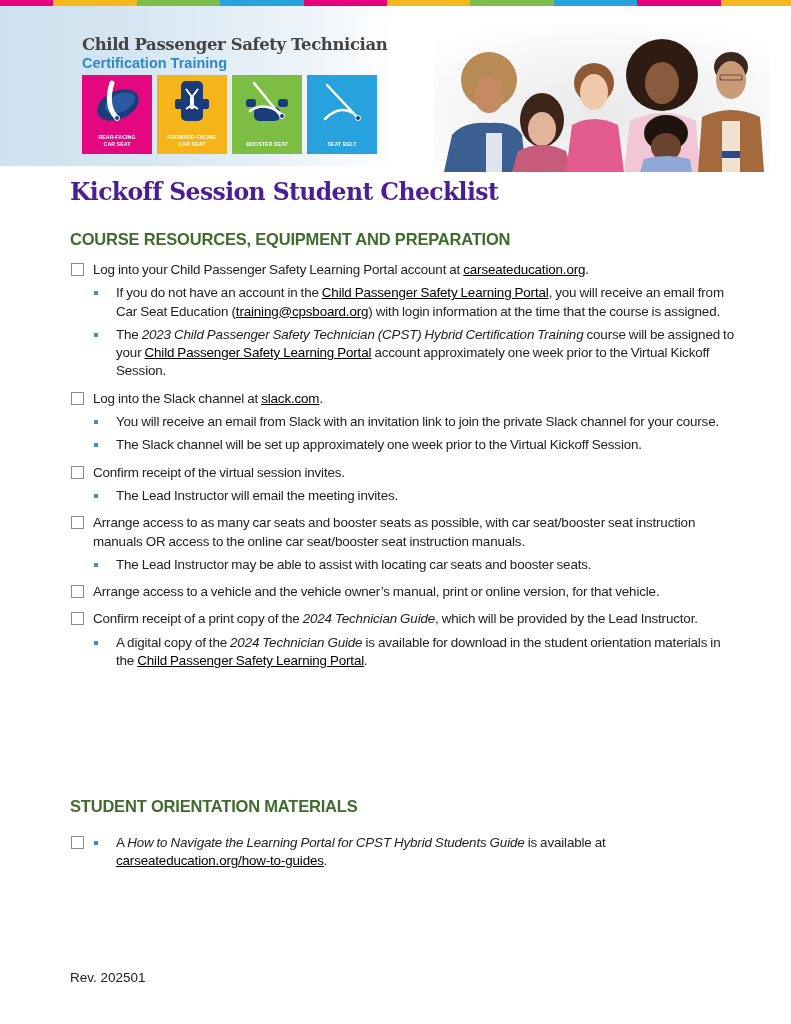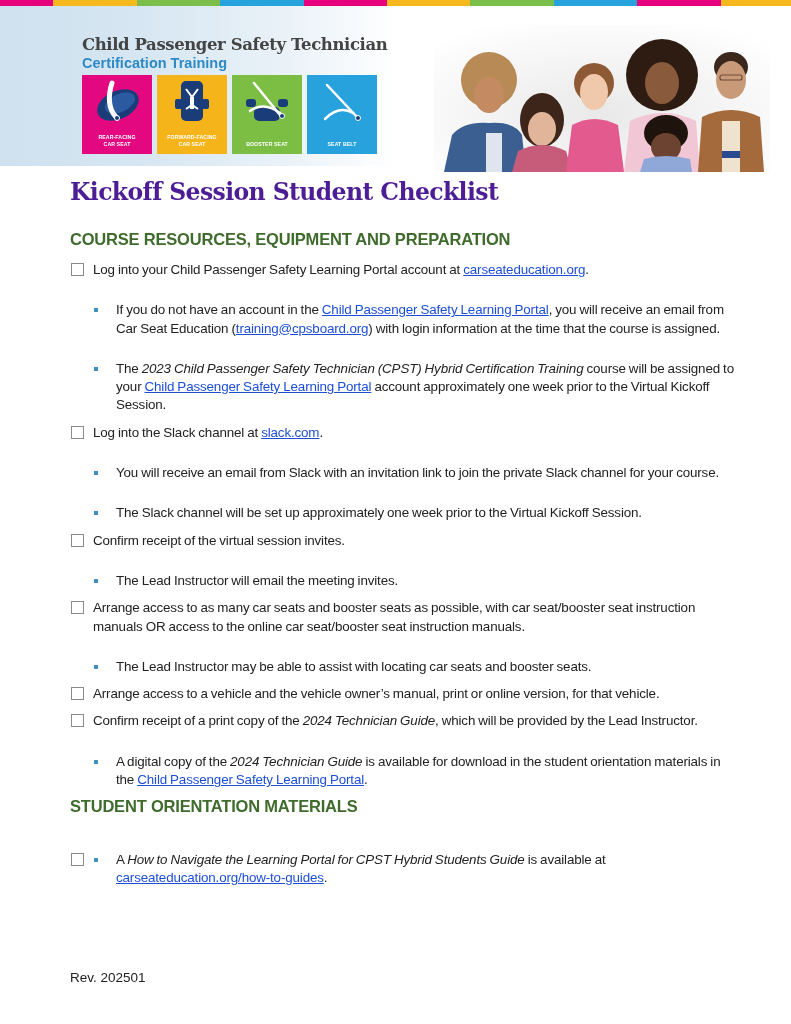--- a/index.html
+++ b/index.html
@@ -58,24 +58,24 @@
 
   .item { position: relative; padding-left: 23px; margin-bottom: 9px; }
   .item .cb {
     position: absolute; left: 1px; top: 2px; width: 13px; height: 13px;
     border: 1px solid #8a8a8a; background: #ffffff; display: block;
   }
   .txt {
     font-size: 13.4px; line-height: 18.3px; color: #222222;
     letter-spacing: -0.15px; word-spacing: -0.5px;
   }
-  .txt a { color: #1d4ed8; text-decoration: underline; }
+  .txt a { color: #000000; text-decoration: underline; }
   .txt i { font-style: italic; }
 
-  .sub { position: relative; padding-left: 46px; margin-top: 22px; }
+  .sub { position: relative; padding-left: 46px; margin-top: 5px; }
   .sub .bul {
     position: absolute; left: 24px; top: 7px; width: 4px; height: 4px; background: #3d8fc8; display: block;
   }
   .item > .subs { margin-left: -23px; }
 
   .rev {
     position: absolute; left: 70px; top: 970px; font-size: 13.5px; color: #222222;
   }
 </style>
 </head>

